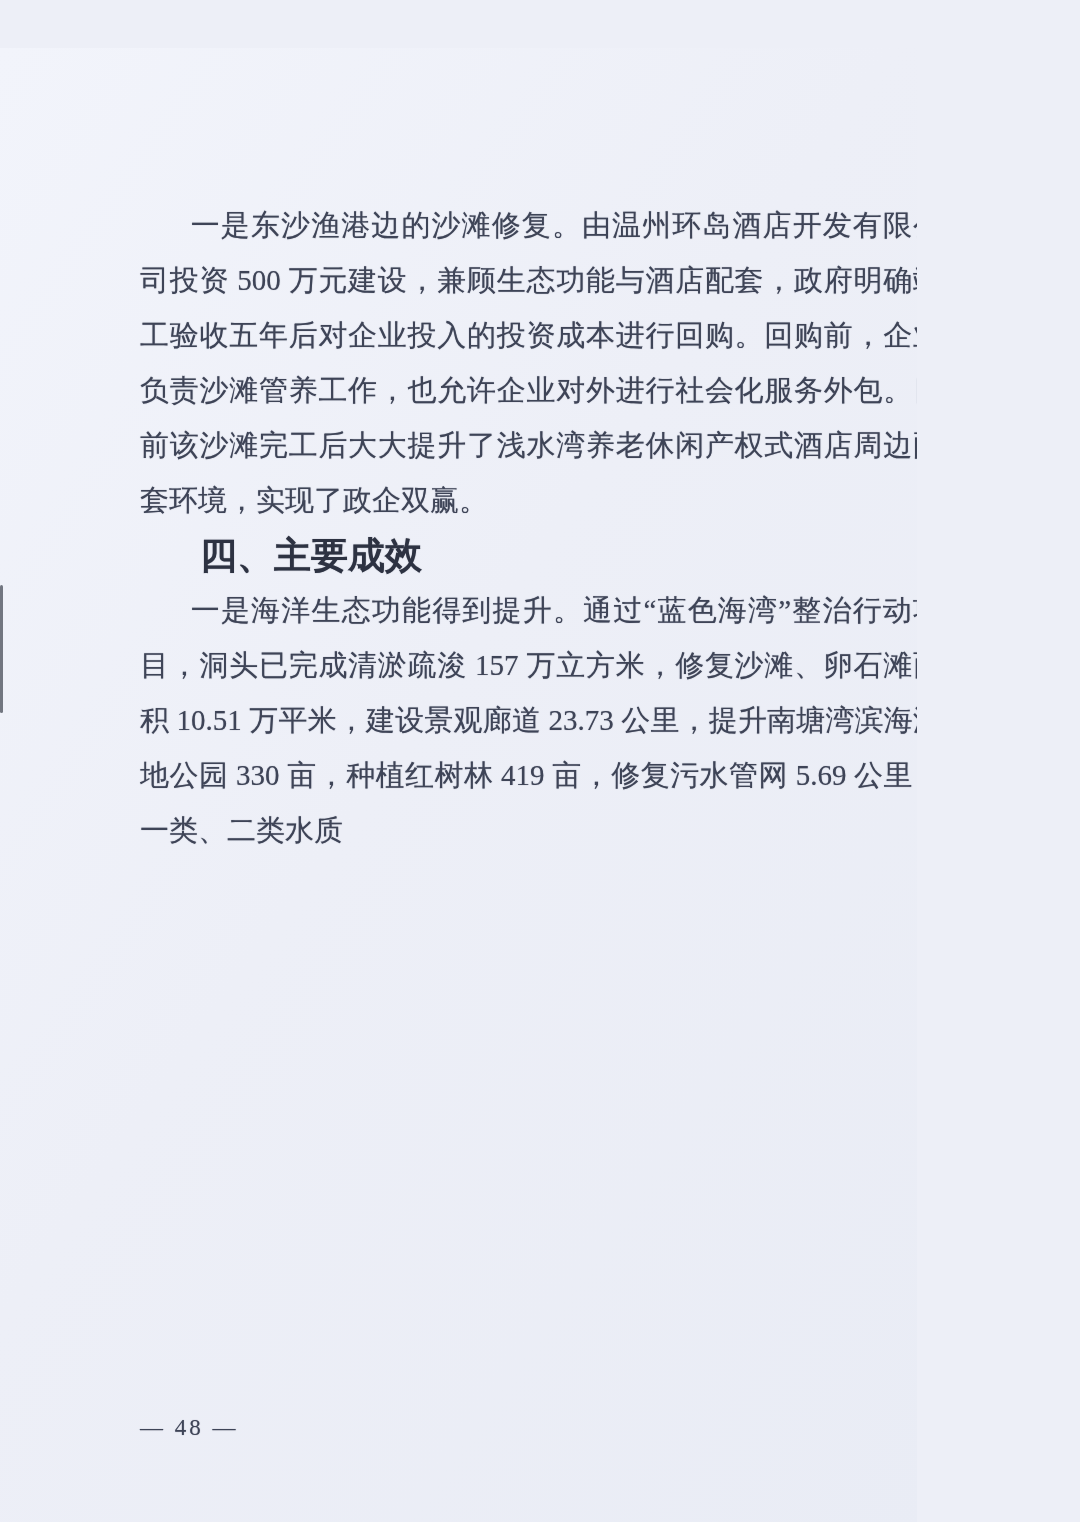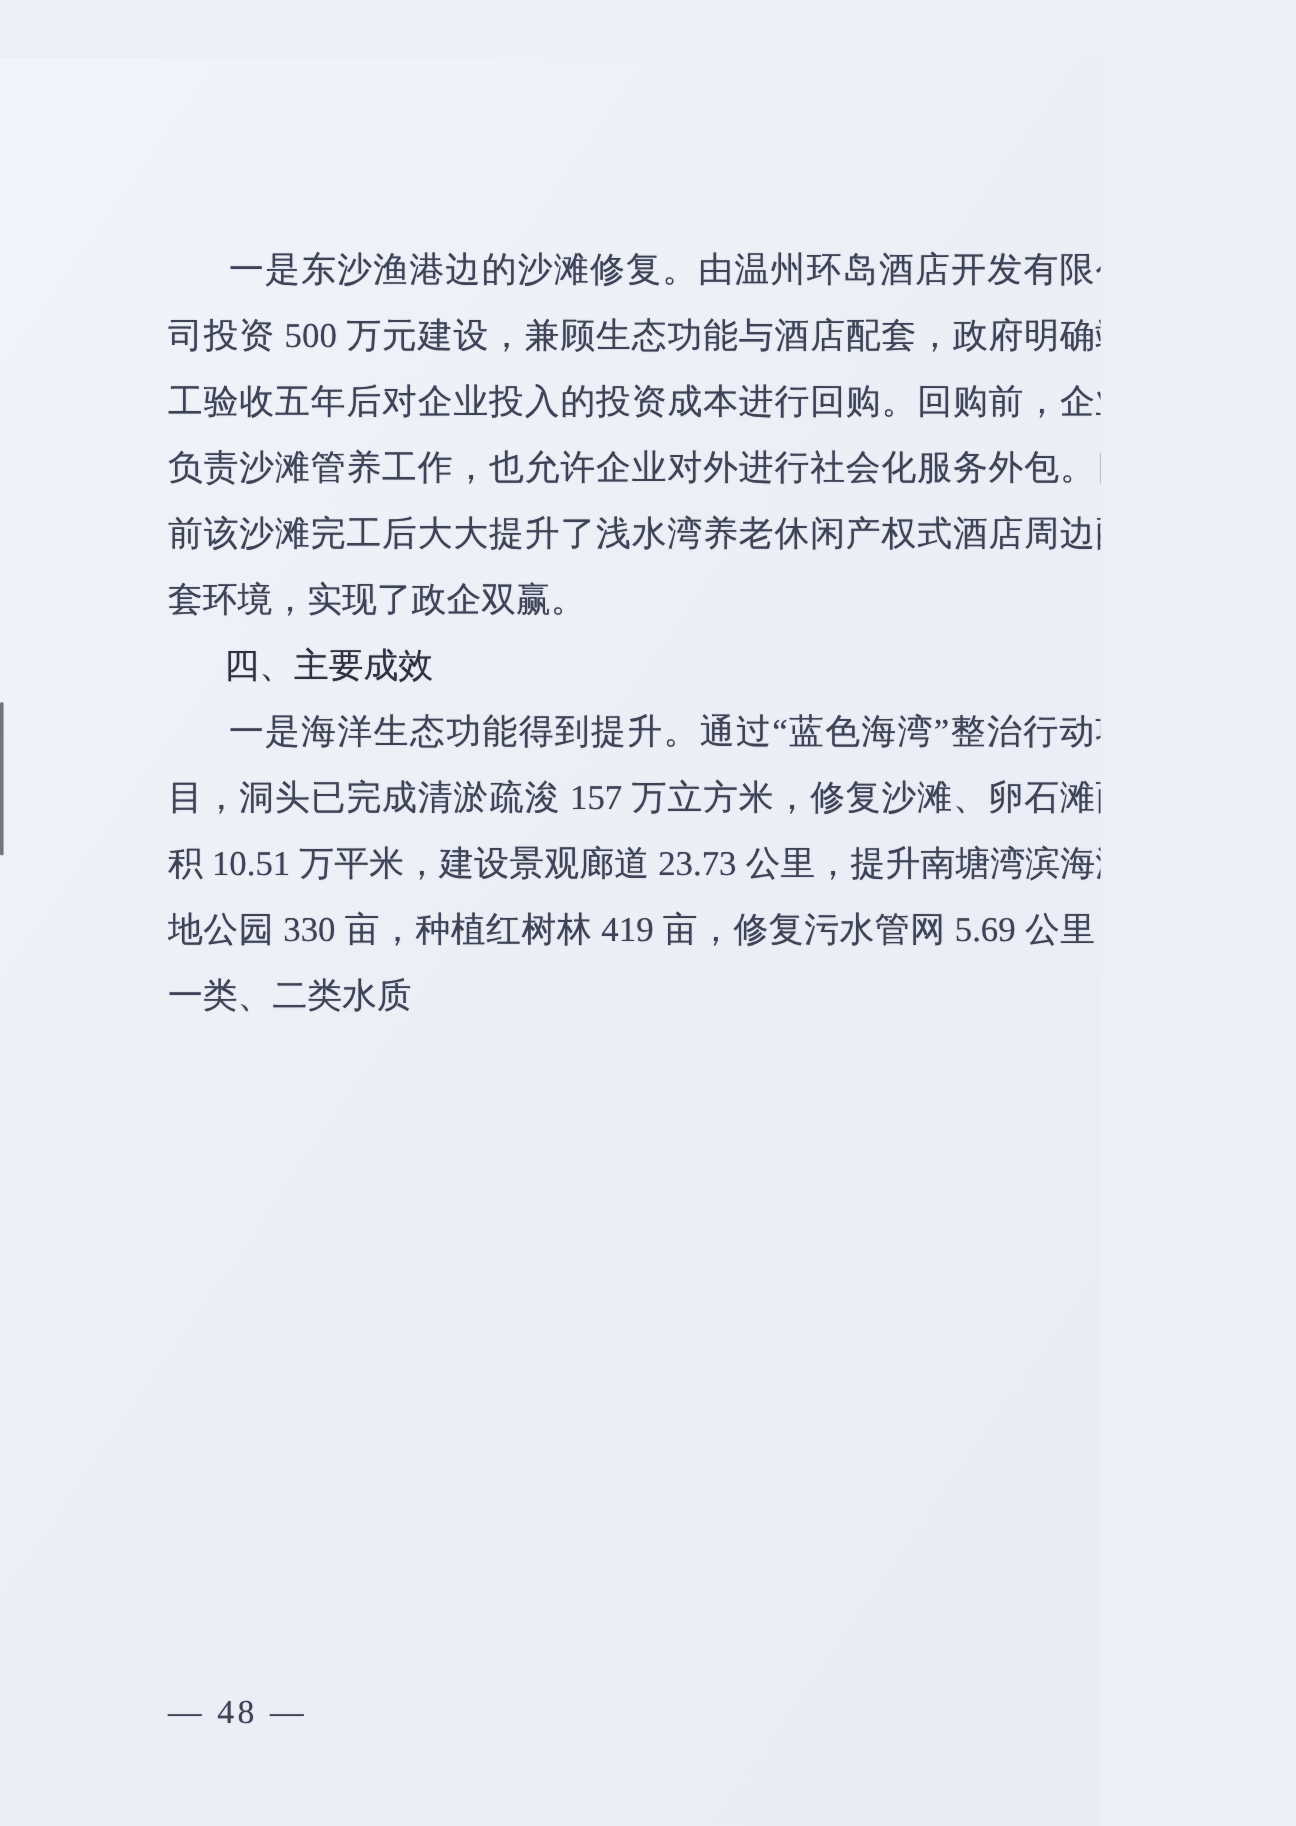--- a/index.html
+++ b/index.html
@@ -32,32 +32,32 @@
     text-shadow: 0 0 1px rgba(62, 68, 87, 0.55);
   }
   .body-para {
     margin: 0;
     text-indent: 1.75em;
     text-align: justify;
   }
   .section-heading {
     margin: 0;
     padding-left: 1.62em;
-    font-size: 29px;
+    font-size: 37px;
     line-height: 55px;
-    font-weight: 400;
+    font-weight: 700;
     color: #2d3242;
     font-family: "Liberation Sans", "DejaVu Sans", sans-serif;
     text-shadow: 0 0 1px rgba(45, 50, 66, 0.5);
   }
   .page-number {
     position: absolute;
     left: 140px;
     top: 1352px;
-    font-size: 28px;
+    font-size: 23px;
     line-height: 55px;
     color: #3e4457;
     letter-spacing: 3px;
     text-shadow: 0 0 1px rgba(62, 68, 87, 0.5);
   }
   .edge-artifact {
     position: absolute;
     left: 0;
     top: 537px;
     width: 3px;

